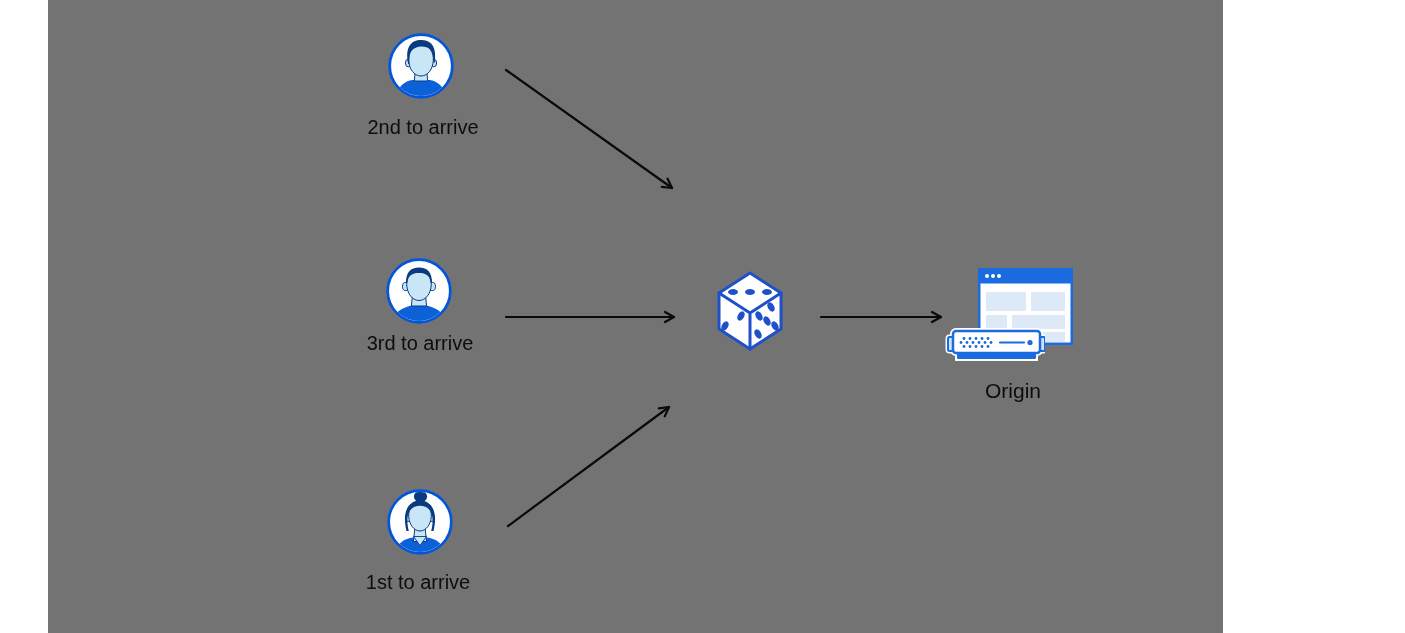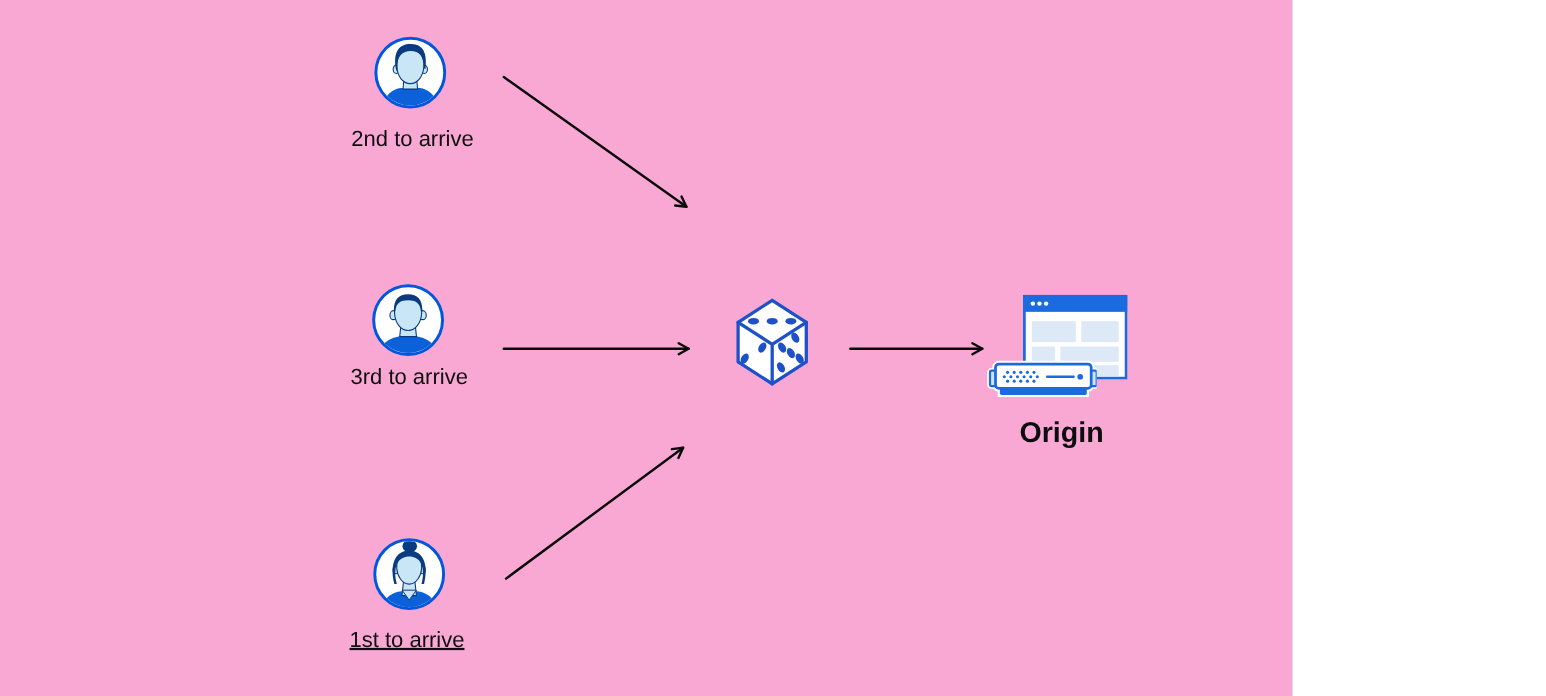--- a/index.html
+++ b/index.html
@@ -1,32 +1,33 @@
 <!DOCTYPE html>
 <html><head>
 <meta charset="utf-8">
 <style>
   html,body{margin:0;padding:0;background:#ffffff;}
   .stage{
     position:relative;
     width:1175px;height:633px;
-    background:#f9a8d4;
+    background:#737373;
     font-family:"Liberation Sans","DejaVu Sans",sans-serif;
     overflow:hidden;
+    margin-left:48px;
   }
   .abs{position:absolute;}
   .node-label{
     position:absolute;
     transform:translateX(-50%);
     font-size:20px;
     color:#0d0d0e;
     white-space:nowrap;
     line-height:1.1;
   }
-  .origin-label{font-size:26px;font-weight:bold;}
+  .origin-label{font-size:21px;}
   svg{display:block;}
   .arrow-layer{position:absolute;left:0;top:0;pointer-events:none;}
 </style>
 </head>
 <body>
 
 <div class="stage">
 
   <svg class="arrow-layer" width="1405" height="633" viewBox="0 0 1405 633">
     <defs>
@@ -97,21 +98,21 @@
         <polygon points="26.5,47.5 39.5,47.5 33,56.5" fill="#c9e6f7" stroke="#0a3a80" stroke-width="0.9"></polygon>
         <ellipse cx="33.5" cy="7.5" rx="6.6" ry="5.6" fill="#0a3a80"></ellipse>
         <ellipse cx="21.1" cy="29" rx="2.7" ry="3.6" fill="#c9e6f7" stroke="#0a3a80" stroke-width="1"></ellipse>
         <ellipse cx="44.9" cy="29" rx="2.7" ry="3.6" fill="#c9e6f7" stroke="#0a3a80" stroke-width="1"></ellipse>
         <path d="M33,14 C40.8,14 44.8,20 44.3,27.8 C43.8,35 39.3,42 33,42 C26.7,42 22.2,35 21.7,27.8 C21.2,20 25.2,14 33,14 Z" fill="#c9e6f7" stroke="#0a3a80" stroke-width="1"></path>
         <path d="M19.5,42 C14.5,22 22,11.5 33,11.5 C44,11.5 51.5,22 46.5,42 L44.2,42
                  C48.5,25 42.5,16.8 33,16.8 C23.5,16.8 17.5,25 21.8,42 Z" fill="#0a3a80"></path>
       </g>
     </svg>
   </div>
-  <div class="node-label" style="left:370px;top:571px;text-decoration:underline;">1st to arrive</div>
+  <div class="node-label" style="left:370px;top:571px;">1st to arrive</div>
 
   <div class="abs" style="left:666px;top:266px;width:74px;height:88px;">
     <svg width="74" height="88" viewBox="0 0 74 88">
       <path d="M36,7 L67,27 L67,63 L36,83 L5,63 L5,27 Z" fill="#ffffff" stroke="#1e51c9" stroke-width="3" stroke-linejoin="round"></path>
       <path d="M5,27 L36,47 L67,27 M36,47 L36,83" fill="none" stroke="#1e51c9" stroke-width="3" stroke-linejoin="round" stroke-linecap="round"></path>
 
       <ellipse cx="19" cy="26" rx="5" ry="3" fill="#1e51c9"></ellipse>
       <ellipse cx="36" cy="26" rx="5" ry="3" fill="#1e51c9"></ellipse>
       <ellipse cx="53" cy="26" rx="5" ry="3" fill="#1e51c9"></ellipse>
 

